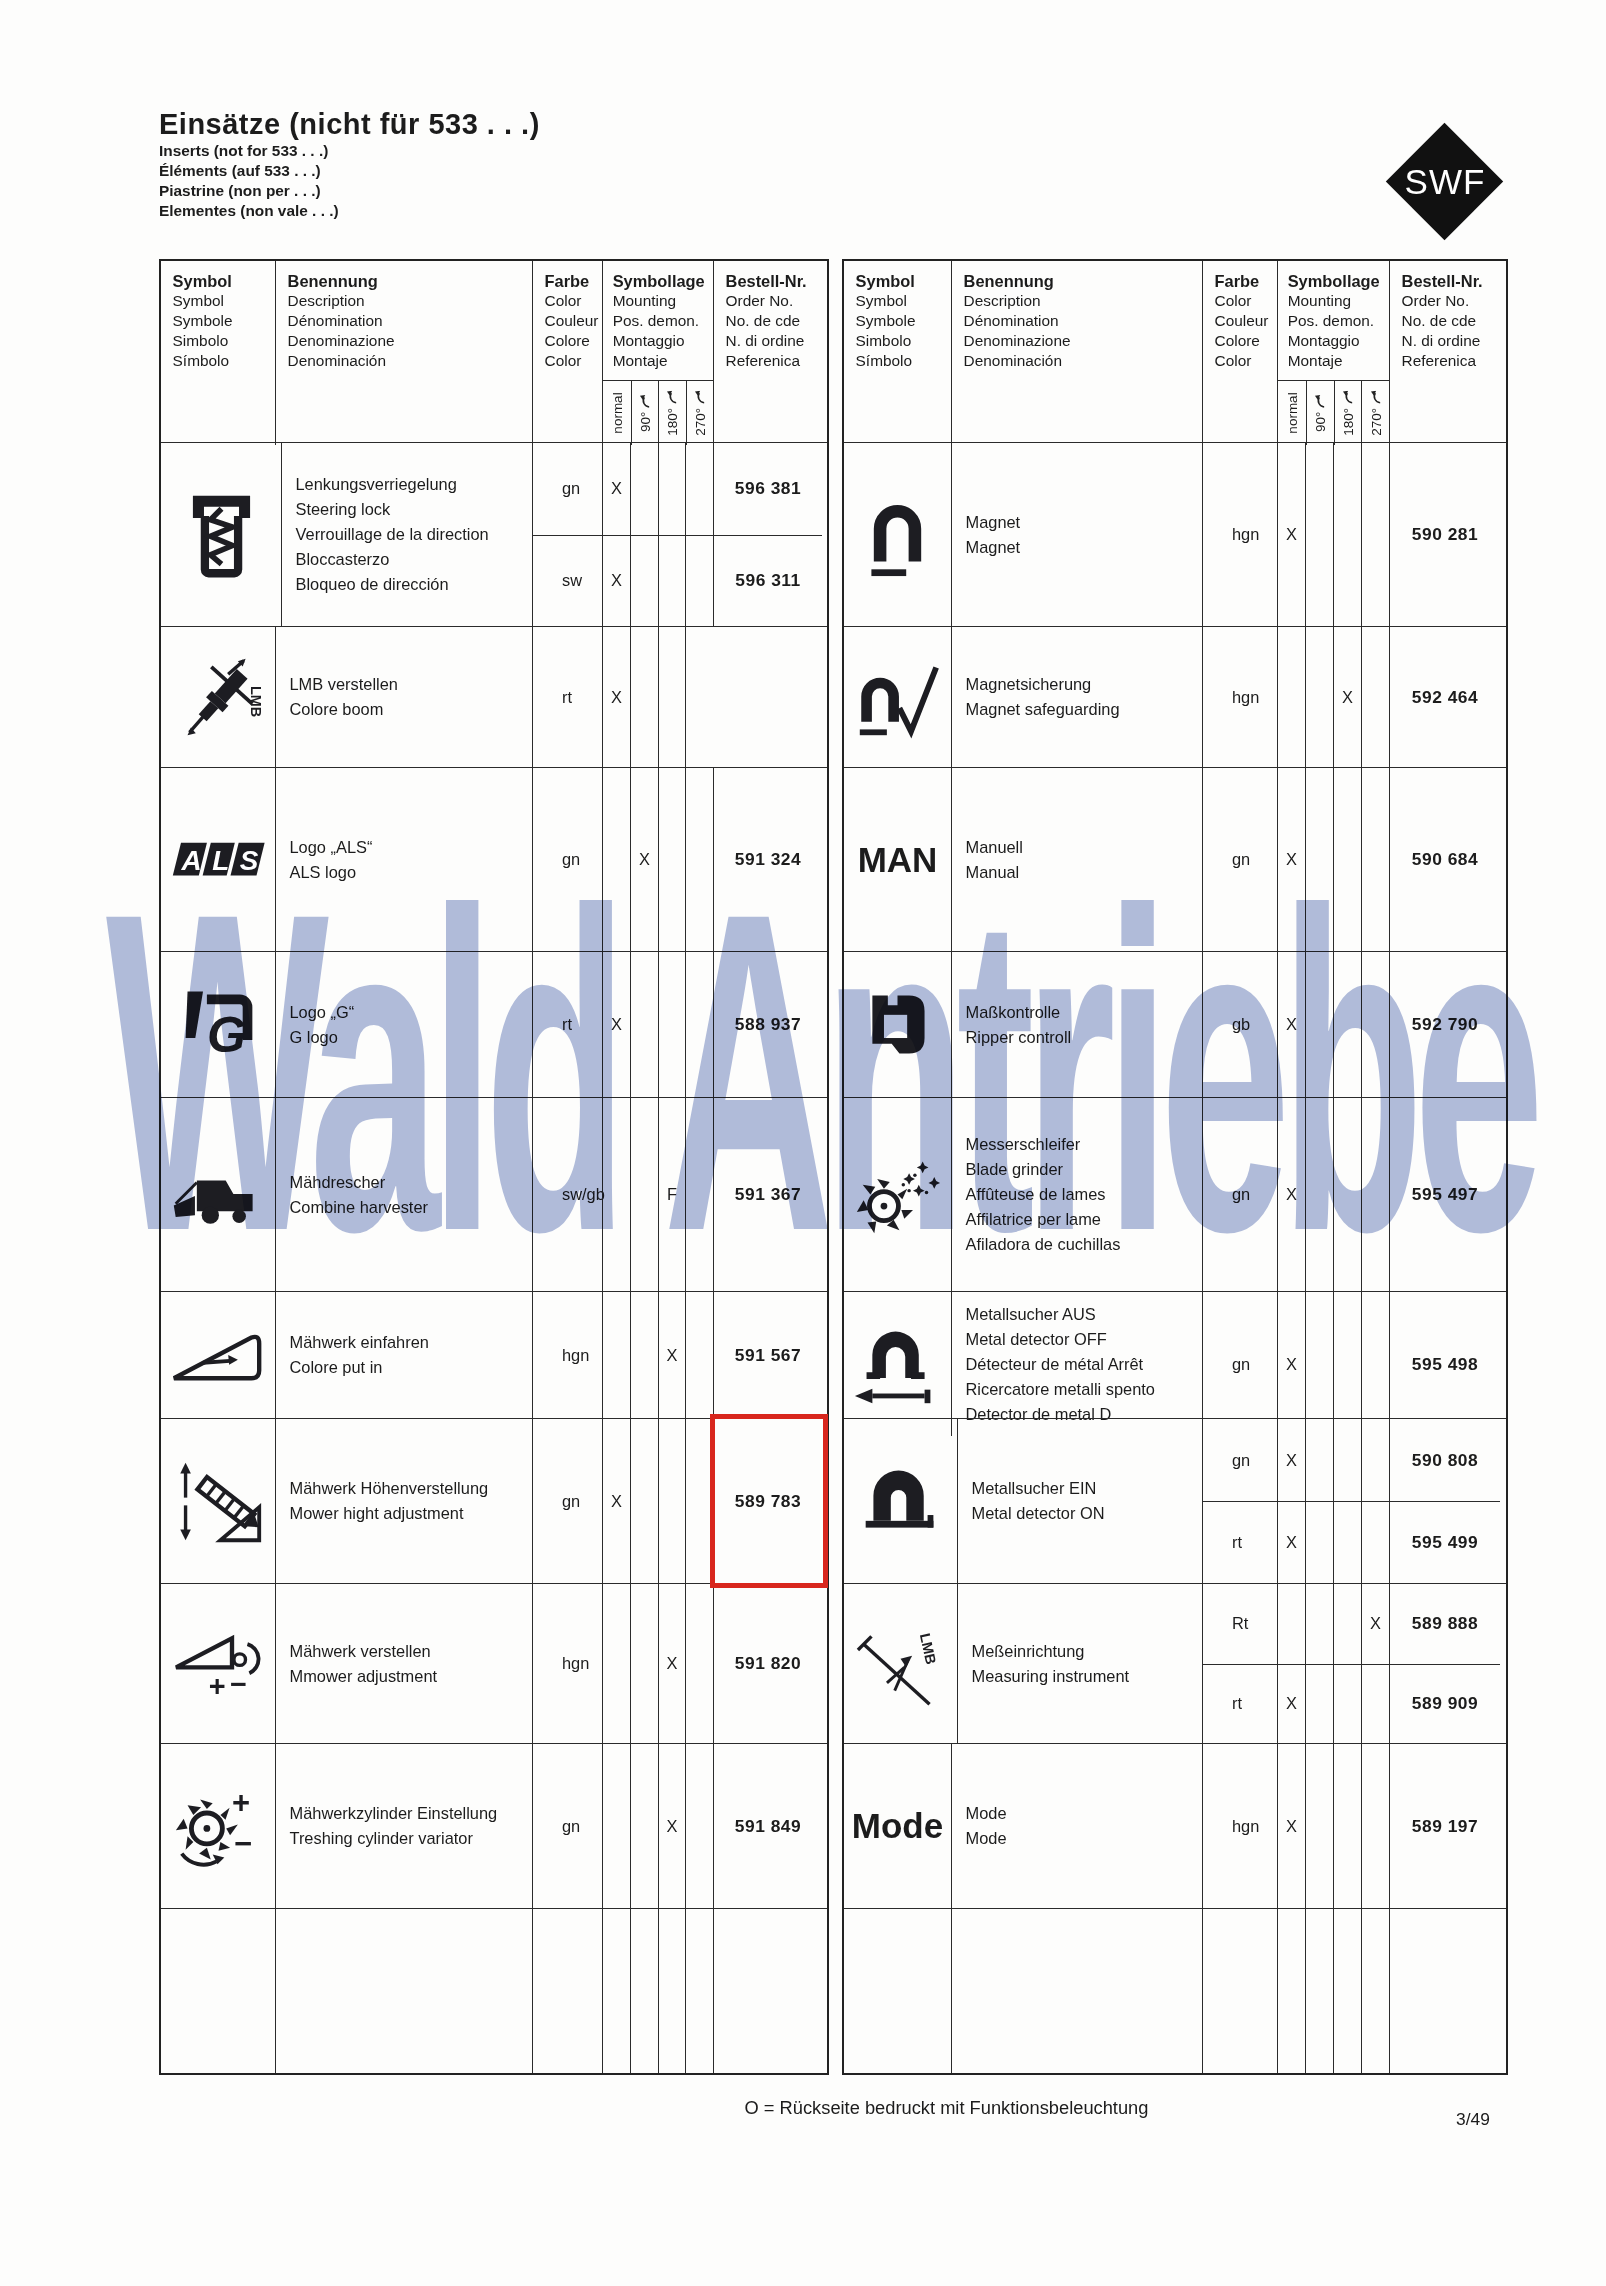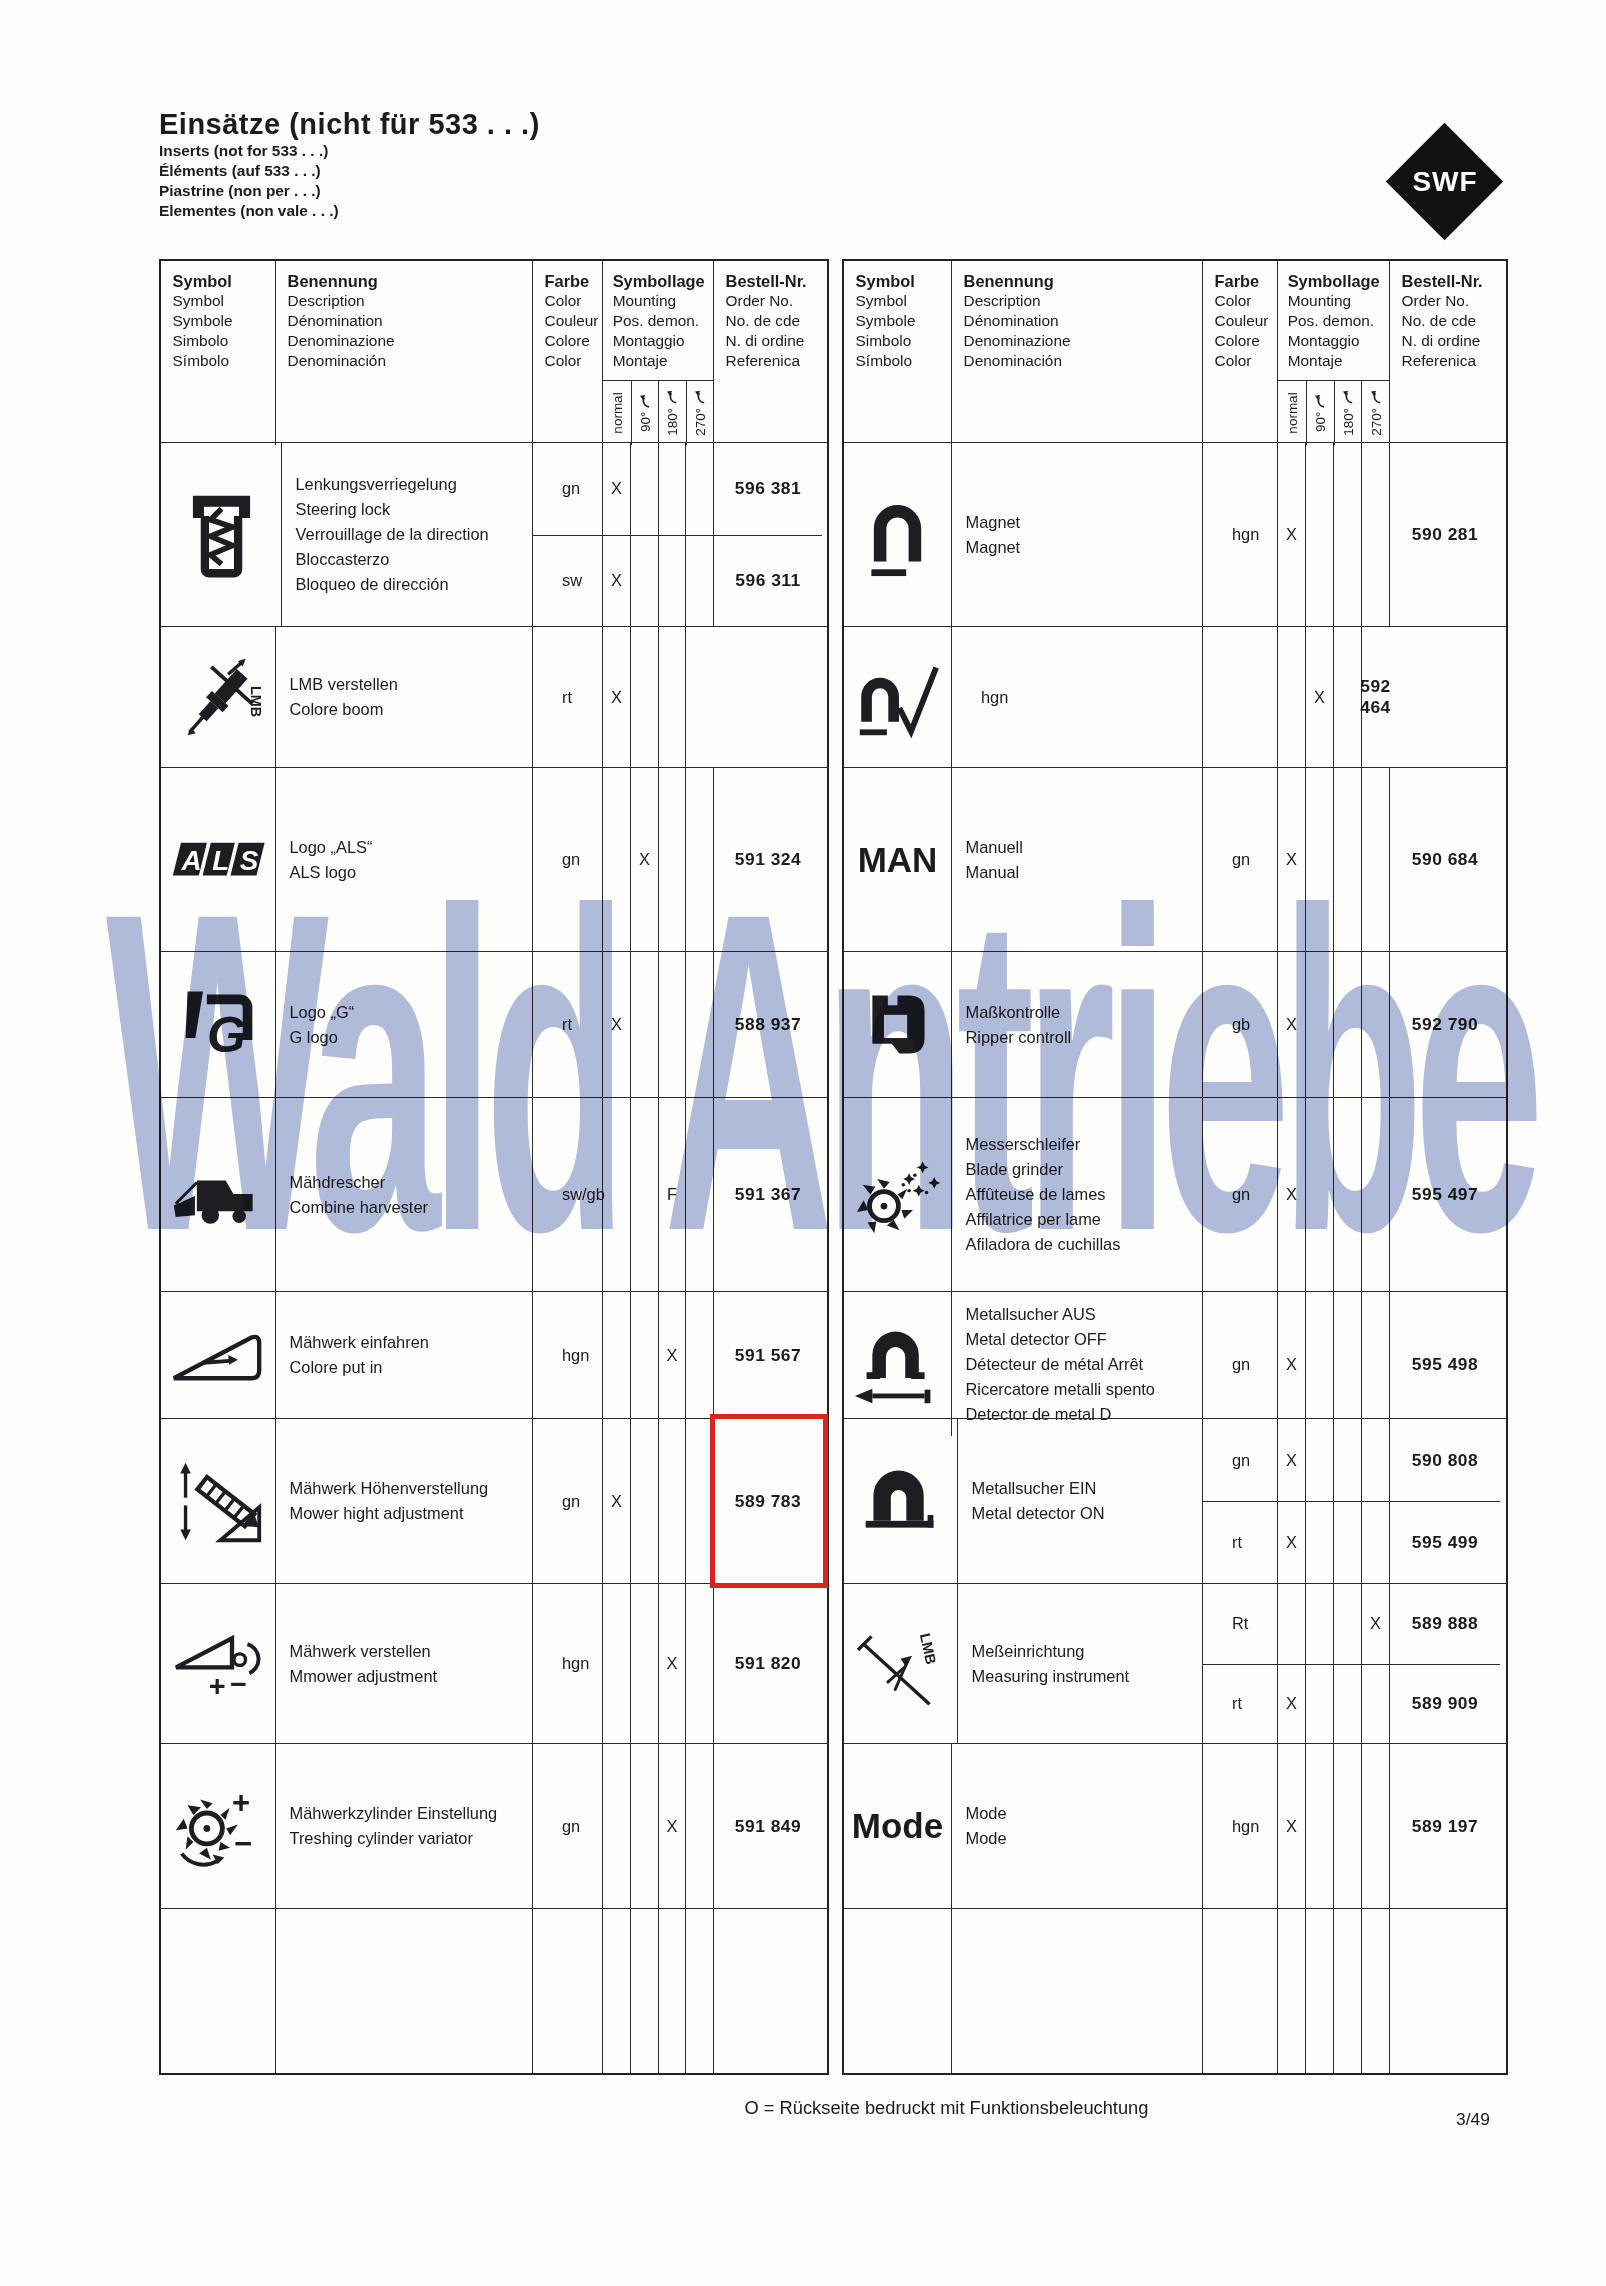--- a/index.html
+++ b/index.html
@@ -7,21 +7,21 @@
         font-family:"Liberation Sans",sans-serif;color:#1c1c1c;}
   
   .titleblock{position:absolute;left:159px;top:108px;}
   .title{font-size:29px;font-weight:bold;letter-spacing:0.5px;}
   .subtitle{font-size:15.4px;font-weight:bold;line-height:20px;}
   
   .logo{position:absolute;left:1387px;top:124px;width:116px;height:116px;}
   .logo .diamond{position:absolute;left:16.4px;top:16.4px;width:83px;height:83px;background:#111;
         transform:rotate(45deg);}
   .logo .logotext{position:absolute;left:0;top:0;width:116px;height:116px;display:flex;
-        align-items:center;justify-content:center;color:#fff;font-weight:bold;font-size:28px;
+        align-items:center;justify-content:center;color:#fff;font-weight:normal;font-size:35px;
         letter-spacing:1px;}
   
   .ctable{position:absolute;top:259px;border:2.9px solid #222;background:transparent;}
   .ltable{left:159px;width:666px;--cols:114px 257px 70px 28px 28px 27px 28px 109px;}
   .rtable{left:842px;width:662px;--cols:107px 251px 75px 28px 28px 28px 28px 111px;}
   .hrow,.row{display:grid;grid-template-columns:var(--cols);position:relative;}
   .row{border-top:1.9px solid #2b2b2b;}
   .cell{border-left:1.9px solid #2b2b2b;min-width:0;position:relative;}
   .cell.first{border-left:none;}
   .hcell{padding:9.7px 11.6px;font-size:15.4px;line-height:20px;}
@@ -492,20 +492,24 @@
     </div>
 
     <div class="row" style="height:140px">
       <div class="cell first sym">
         <svg width="97" height="87" viewBox="0 0 100 90">
           <path d="M18 70 V44 a14 14 0 0 1 28 0 V70" fill="none" stroke="#1d1d22" stroke-width="11"></path>
           <rect x="11" y="78" width="28" height="6" fill="#1d1d22"></rect>
           <polyline points="52,56 64,80 90,14" fill="none" stroke="#1d1d22" stroke-width="6"></polyline>
         </svg>
       </div>
+      <div class="cell desc">
+        <div class="dl">Magnetsicherung</div>
+        <div class="dl">Magnet safeguarding</div>
+      </div>
       <div class="cell farbe">hgn</div>
       <div class="cell m"></div>
       <div class="cell m"></div>
       <div class="cell m">X</div>
       <div class="cell m"></div>
       <div class="cell order">592 464</div>
     </div>
 
     <div class="row" style="height:183px">
       <div class="cell first sym">

